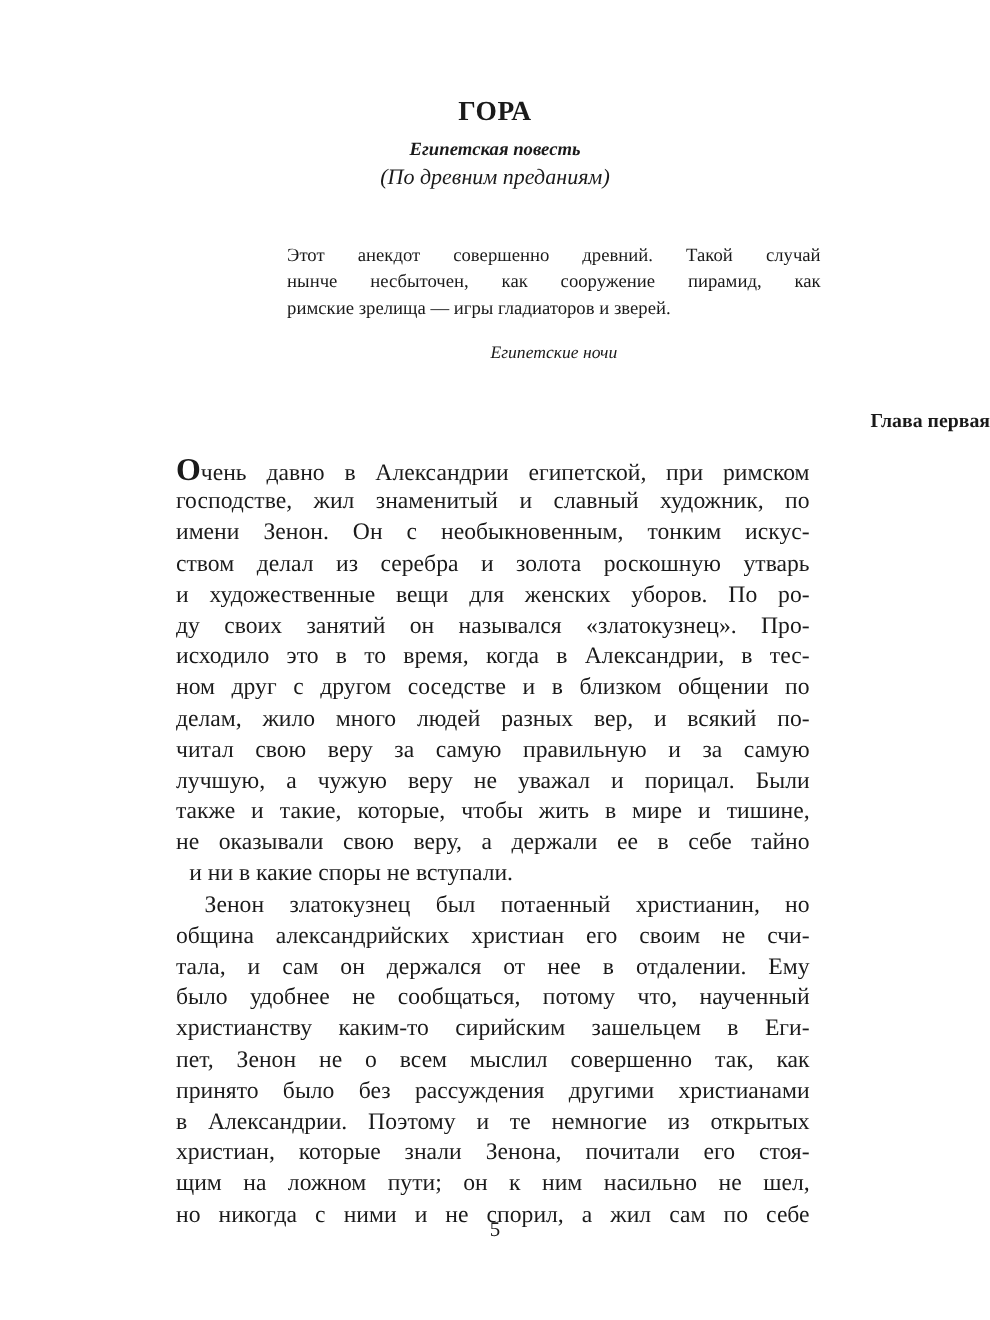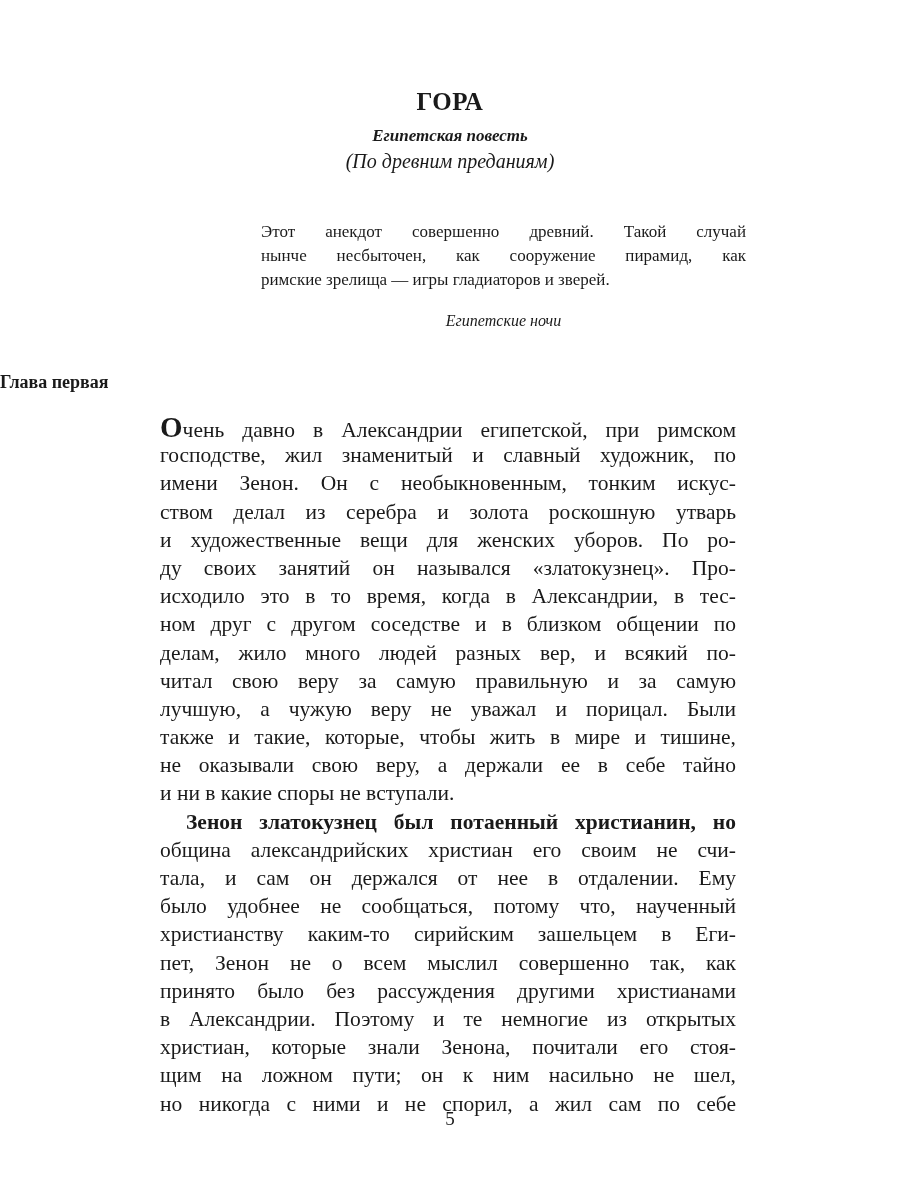--- a/index.html
+++ b/index.html
@@ -75,45 +75,45 @@
     width: 485px;
     text-align: center;
     font-style: italic;
     font-size: 16px;
   }
   .chapter-title {
     position: absolute;
     top: 372px;
     left: 0;
     width: 900px;
-    text-align: left;
+    text-align: right;
     font-weight: bold;
     font-size: 18px;
   }
   .body-text {
     position: absolute;
     top: 413px;
     left: 160px;
     width: 576px;
     font-size: 21.5px;
     line-height: 28.2px;
   }
   .line {
     display: block;
     white-space: nowrap;
     text-align: justify;
     text-align-last: justify;
     height: 28.2px;
   }
   .line.last {
     text-align-last: left;
+    margin-left: 12px;
   }
   .line.indent {
     padding-left: 26px;
-    font-weight: bold;
   }
   .dropcap {
     font-weight: bold;
     font-size: 29px;
   }
   .page-number {
     position: absolute;
     top: 1108px;
     left: 0;
     width: 900px;

